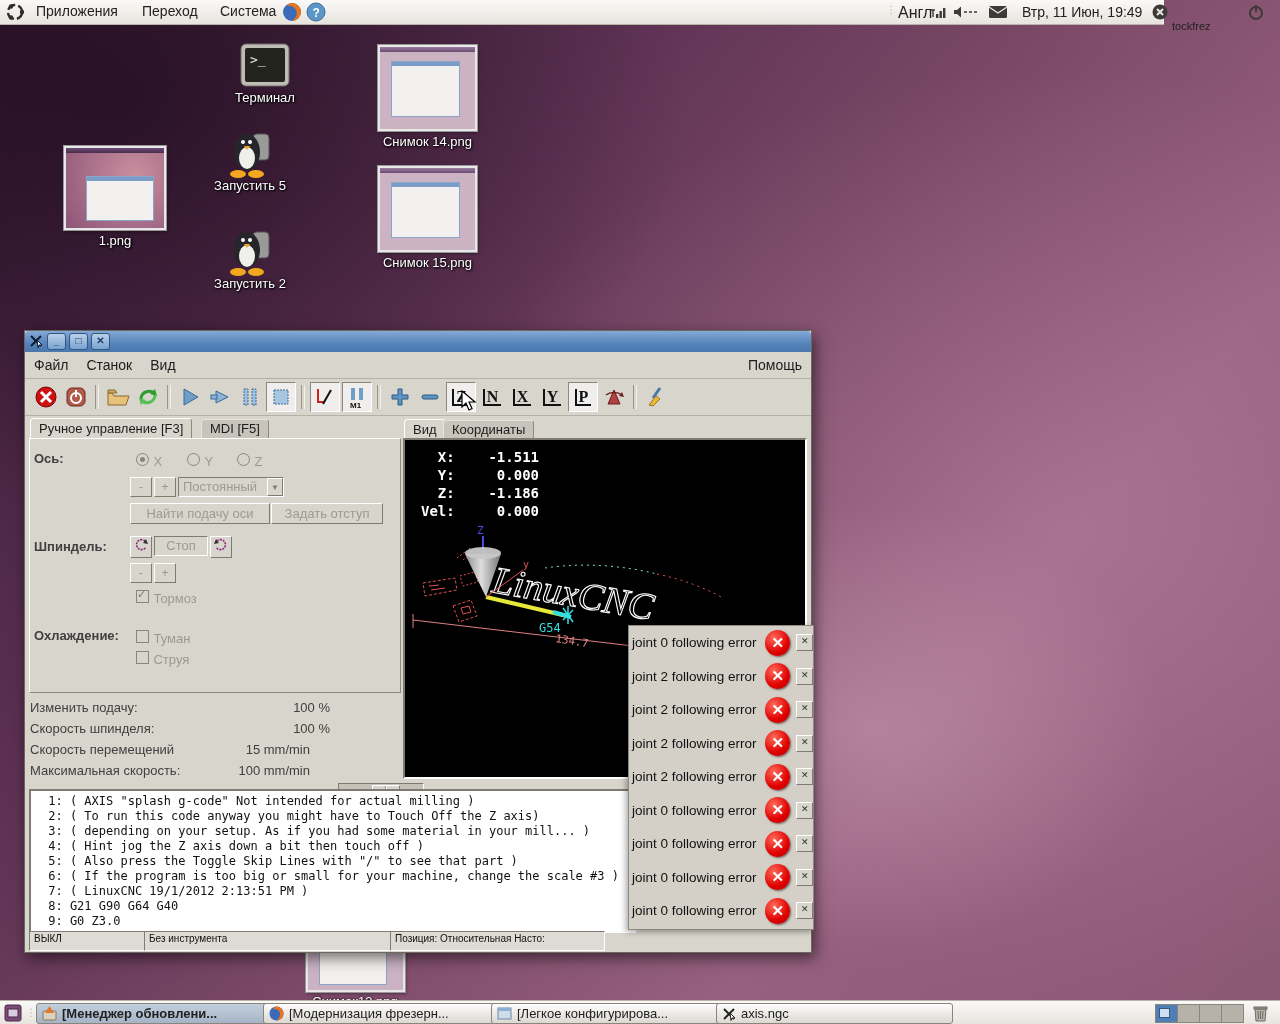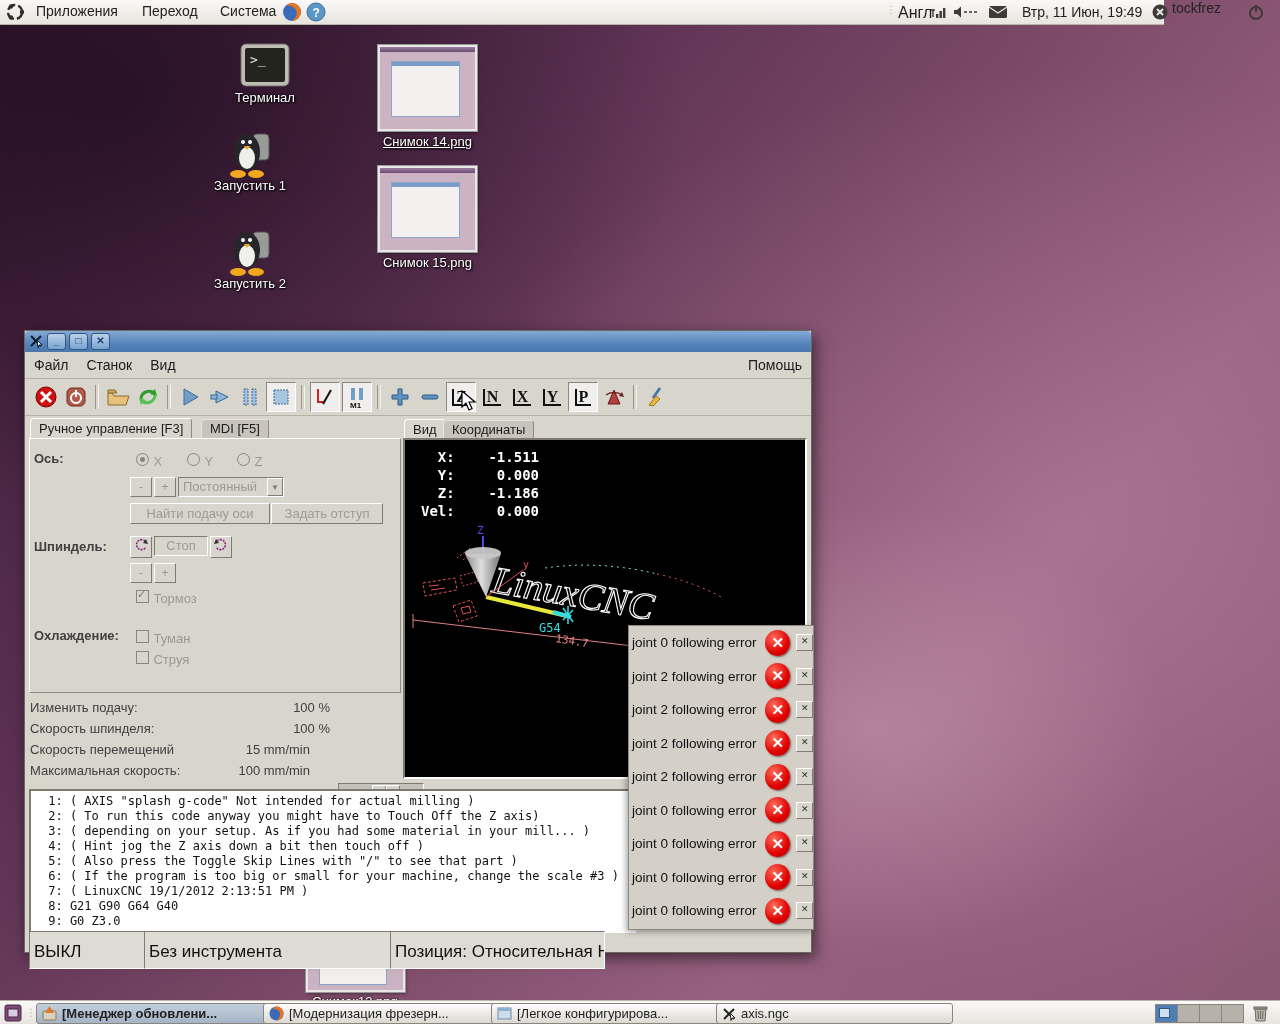--- a/index.html
+++ b/index.html
@@ -56,21 +56,21 @@
   .slider{background:#c6c2ba;border:1px solid;border-color:#7f7b72 #fff #fff #7f7b72;position:relative;height:17px;}
   .shandle{position:absolute;top:1px;height:13px;width:26px;background:#d8d5cd;border:1px solid;
     border-color:#fff #7f7b72 #7f7b72 #fff;}
   .shandle::after{content:"";position:absolute;left:12px;top:0;height:100%;border-left:1px solid #9b968c;border-right:1px solid #fff;}
   
   #canvas{background:#000;border:2px solid;border-color:#7f7b72 #fff #fff #7f7b72;}
   .dro{font-family:"DejaVu Sans Mono",monospace;font-size:14px;font-weight:bold;color:#fff;white-space:pre;line-height:18px;}
   #gcode{background:#fff;border:2px solid;border-color:#7f7b72 #fff #fff #7f7b72;
     font-family:"DejaVu Sans Mono",monospace;font-size:12px;color:#111;line-height:15px;white-space:pre;padding:3px 0 0 10px;}
   .statcell{background:#dedbd4;border:1px solid;border-color:#7f7b72 #fff #fff #7f7b72;
-    font-size:17px;color:#111;padding:10px 4px;white-space:nowrap;overflow:hidden;}
+    font-size:10px;color:#111;padding:1px 4px;white-space:nowrap;overflow:hidden;}
   
   #errpanel{background:#d4d0c8;border:1px solid #8d897f;box-shadow:-2px 2px 6px rgba(0,0,0,.35);}
   .erow{height:33.5px;display:flex;align-items:center;padding-left:3px;}
   .erow .txt{font-size:13.5px;color:#111;flex:0 0 133px;}
   .ericon{width:26px;height:26px;border-radius:50%;background:radial-gradient(circle at 35% 30%,#ff6a5a,#e00000 60%,#b40000);
     color:#fff;font-weight:bold;font-size:15px;line-height:26px;text-align:center;box-shadow:1px 1px 2px rgba(0,0,0,.5);}
   .eclose{width:15px;height:15px;margin-left:6px;border:1px solid;border-color:#fff #7f7b72 #7f7b72 #fff;background:#d8d5cd;
     font-size:9px;line-height:13px;text-align:center;color:#333;}
   
   .task{position:absolute;top:2px;height:19px;border:1px solid #8a857c;border-radius:3px;
@@ -98,36 +98,47 @@
 
   <div class="abs" style="left:365px;top:45px;width:125px;">
     <div class="thumb" style="width:95px;height:82px;margin:0 auto;">
       <div class="tb"></div>
         <div class="body">
           <div class="dlg">
             <div class="dlgbar"></div>
           </div>
         </div>
     </div>
-    <div class="dlabel" style="margin-top:3px;text-decoration:underline;">Снимок 14.png</div>
-  </div>
-
+    <div class="dlabel" style="margin-top:3px;">Снимок 14.png</div>
+  </div>
+
+  <div class="abs" style="left:55px;top:146px;width:120px;">
+    <div class="thumb" style="width:98px;height:80px;margin:0 auto;">
+      <div class="tb" style="background:linear-gradient(#6d4a72,#4a2d4e);"></div>
+      <div class="body" style="background:radial-gradient(circle at 70% 30%,#c98f9f,#8d5577);">
+        <div class="dlg" style="left:20%;top:30%;width:68%;height:58%;">
+            <div class="dlgbar"></div>
+          </div>
+      </div>
+    </div>
+    <div class="dlabel" style="margin-top:3px;">1.png</div>
+  </div>
 
   <div class="abs" style="left:195px;top:130px;width:110px;">
     <svg width="54" height="48" style="display:block;margin:0 auto;">
       <rect x="30" y="4" width="16" height="26" rx="4" fill="#9a9a98" stroke="#555"></rect>
       <ellipse cx="24" cy="22" rx="13" ry="18" fill="#26262a"></ellipse>
       <ellipse cx="24" cy="28" rx="8" ry="11" fill="#efefec"></ellipse>
       <circle cx="20" cy="12" r="2" fill="#fff"></circle>
         <circle cx="27" cy="12" r="2" fill="#fff"></circle>
       <polygon points="21,16 27,16 24,20" fill="#f2a71e"></polygon>
       <ellipse cx="15" cy="44" rx="8" ry="4" fill="#f2a71e"></ellipse>
       <ellipse cx="33" cy="44" rx="8" ry="4" fill="#f2a71e"></ellipse>
     </svg>
-    <div class="dlabel">Запустить 1</div>
+    <div class="dlabel">Запустить 5</div>
   </div>
 
   <div class="abs" style="left:195px;top:228px;width:110px;">
     <svg width="54" height="48" style="display:block;margin:0 auto;">
       <rect x="30" y="4" width="16" height="26" rx="4" fill="#9a9a98" stroke="#555"></rect>
       <ellipse cx="24" cy="22" rx="13" ry="18" fill="#26262a"></ellipse>
       <ellipse cx="24" cy="28" rx="8" ry="11" fill="#efefec"></ellipse>
       <circle cx="20" cy="12" r="2" fill="#fff"></circle>
         <circle cx="27" cy="12" r="2" fill="#fff"></circle>
       <polygon points="21,16 27,16 24,20" fill="#f2a71e"></polygon>
@@ -496,21 +507,21 @@
     </svg>
     <svg class="abs" style="left:988px;top:5px;" width="20" height="14">
       <rect x="1" y="1" width="18" height="12" rx="1.5" fill="#3c3b37"></rect>
       <path d="M1 2 L10 8 L19 2" stroke="#e7e3de" stroke-width="1.4" fill="none"></path>
     </svg>
     <span class="tray abs" style="left:1022px;top:4px;font-size:14px;">Втр, 11 Июн, 19:49</span>
     <svg class="abs" style="left:1152px;top:4px;" width="16" height="16">
       <circle cx="8" cy="8" r="7.5" fill="#3c3b37"></circle>
       <path d="M5 5 L11 11 M11 5 L5 11" stroke="#e7e3de" stroke-width="2"></path>
     </svg>
-    <span class="tray abs" style="left:1172px;top:0;font-size:14px;">tockfrez</span>
+    <span class="tray abs" style="left:1172px;top:20px;font-size:11px;">tockfrez</span>
     <svg class="abs" style="left:1248px;top:4px;" width="16" height="16">
       <circle cx="8" cy="9" r="6" fill="none" stroke="#3c3b37" stroke-width="2"></circle>
       <line x1="8" y1="1" x2="8" y2="8" stroke="#3c3b37" stroke-width="2"></line>
     </svg>
   </div>
 
   <div class="abs gpanel" id="taskbar" style="left:0;top:1000px;width:1280px;height:24px;">
     <svg class="abs" style="left:4px;top:3px;" width="18" height="18">
       <rect x="1" y="1" width="16" height="16" rx="2" fill="#7a4a78" stroke="#4a2a48"></rect>
       <rect x="4" y="5" width="10" height="8" fill="#d8cce0" stroke="#4a2a48"></rect>

